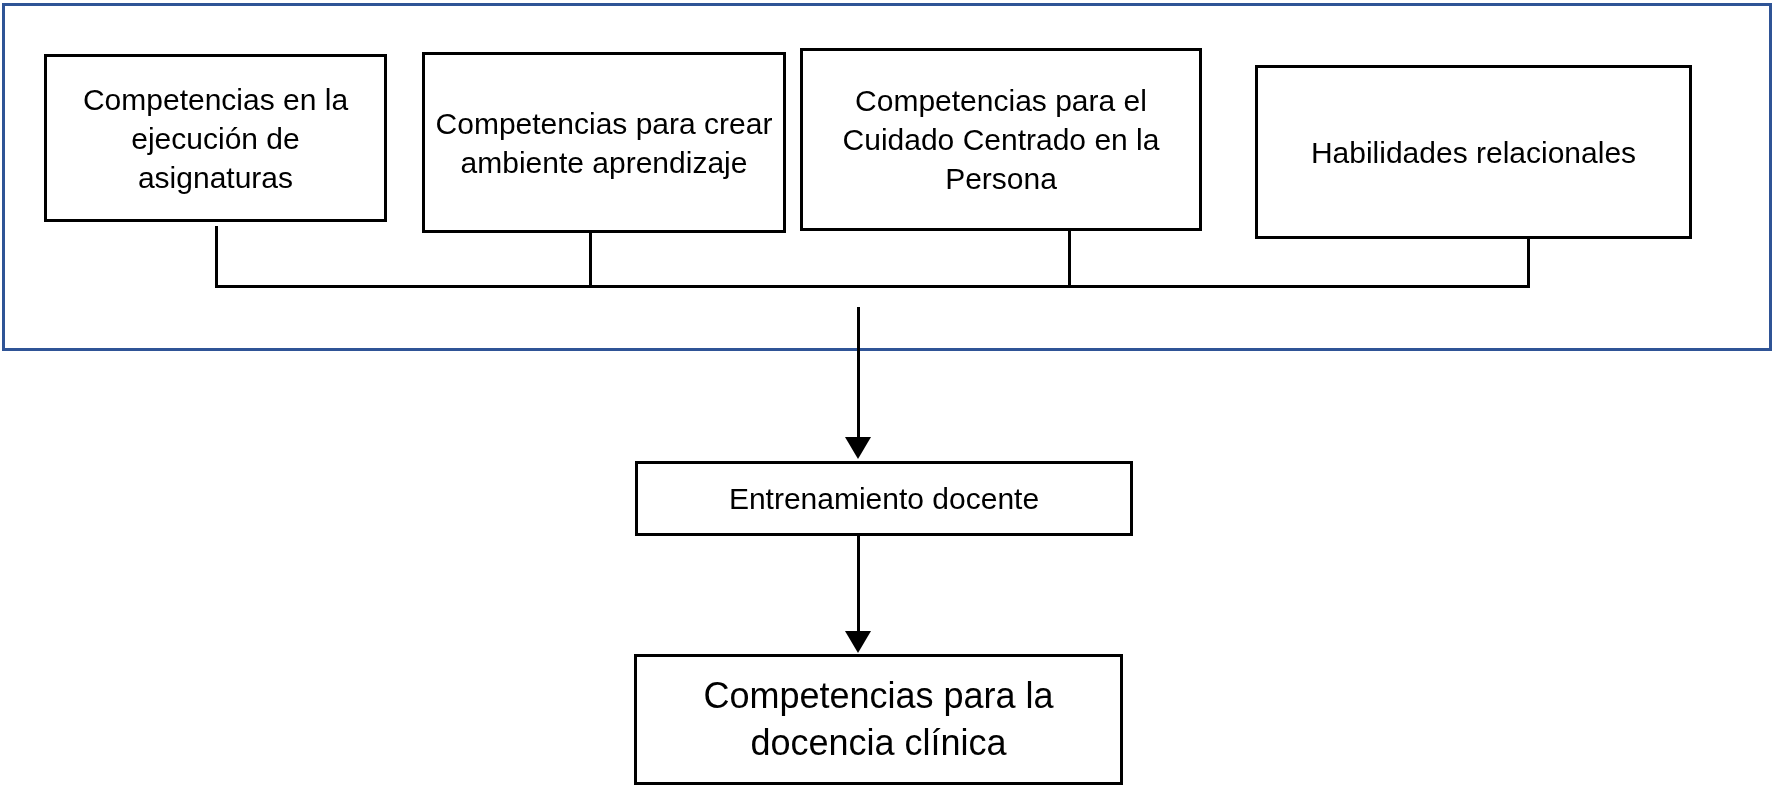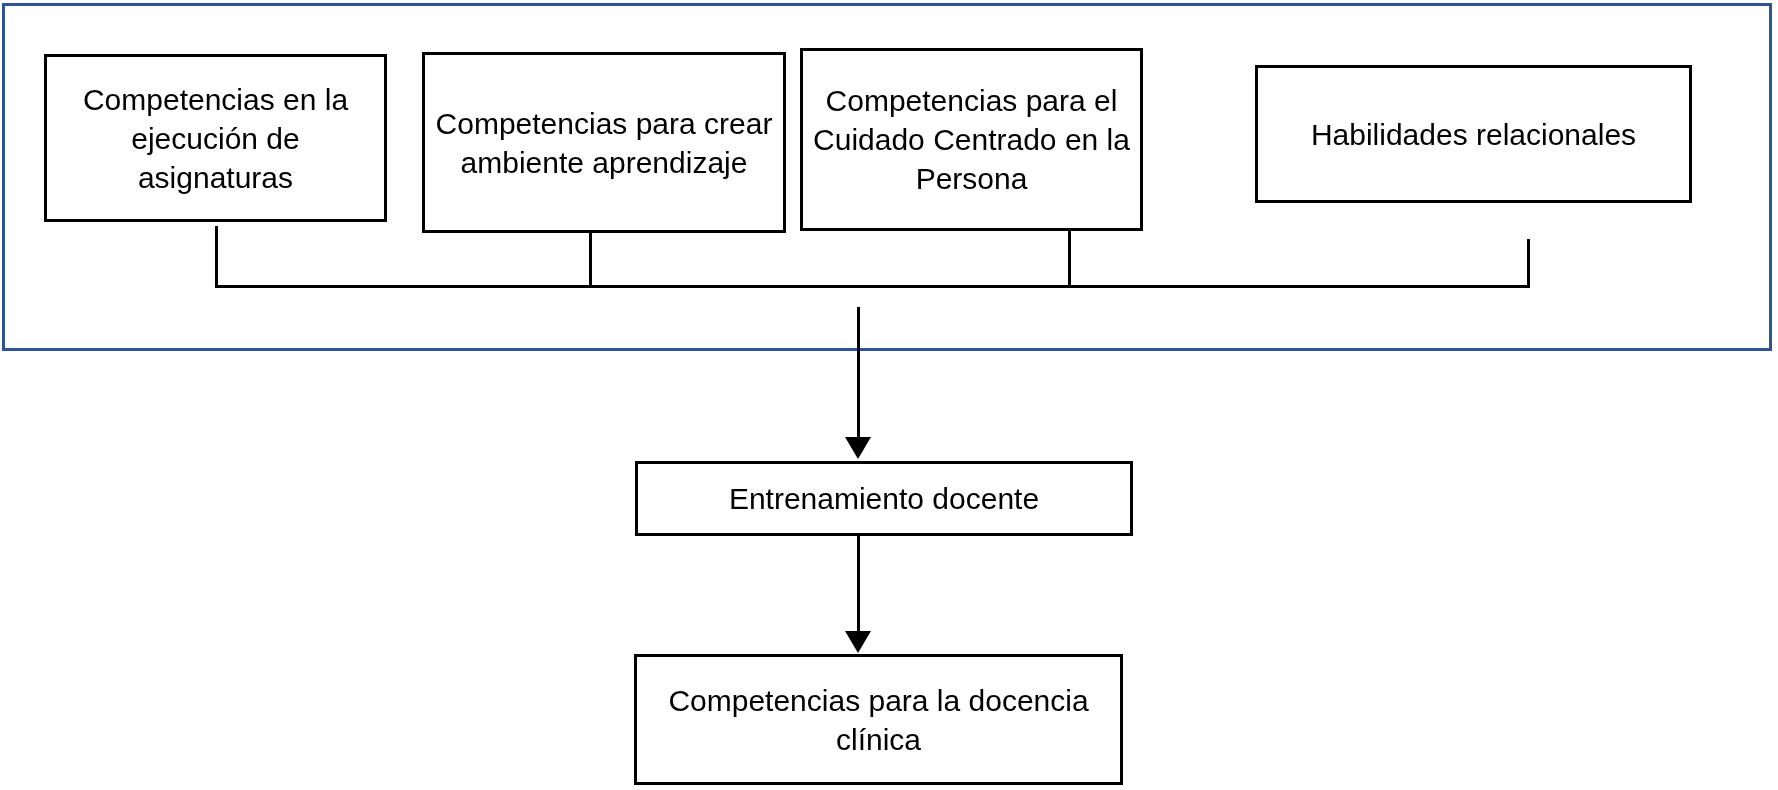--- a/index.html
+++ b/index.html
@@ -40,25 +40,25 @@
     line-height: 1.30;
     padding: 2px 6px;
   }
   .node .label {
     display: block;
     width: 100%;
   }
   
   #box-ejecucion   { left: 44px;  top: 54px;  width: 343px; height: 168px; font-size: 30px; }
   #box-ambiente    { left: 422px; top: 52px;  width: 364px; height: 181px; font-size: 30px; }
-  #box-ccp         { left: 800px; top: 48px;  width: 343px; height: 183px; font-size: 30px; }
-  #box-habilidades { left: 1255px;top: 65px;  width: 437px; height: 138px; font-size: 30px; }
+  #box-ccp         { left: 800px; top: 48px;  width: 402px; height: 183px; font-size: 30px; }
+  #box-habilidades { left: 1255px;top: 65px;  width: 437px; height: 174px; font-size: 30px; }
   
   #box-entrenamiento { left: 635px; top: 461px; width: 498px; height: 75px;  font-size: 30px; }
-  #box-docencia      { left: 634px; top: 654px; width: 489px; height: 131px; font-size: 30px; }
+  #box-docencia      { left: 634px; top: 654px; width: 489px; height: 131px; font-size: 36px; }
 
   
   .vline {
     position: absolute;
     width: 0;
     border-left: 3px solid #000000;
     box-sizing: border-box;
   }
   .hline {
     position: absolute;

